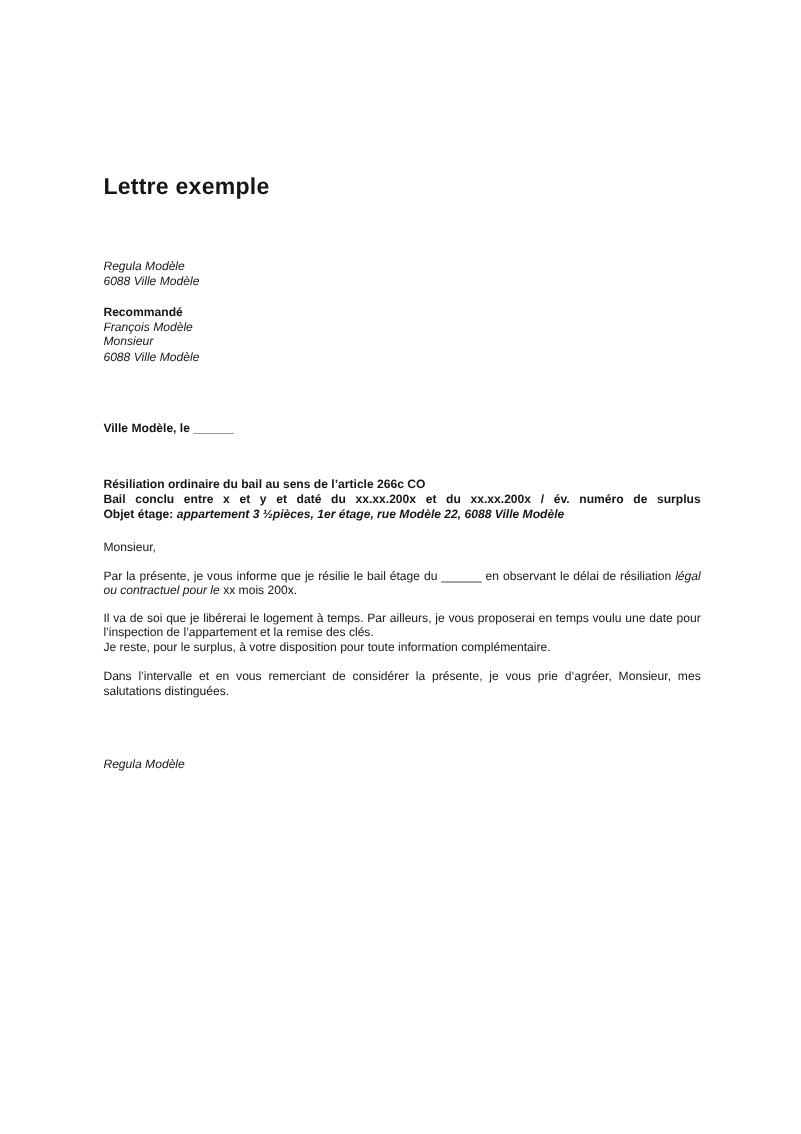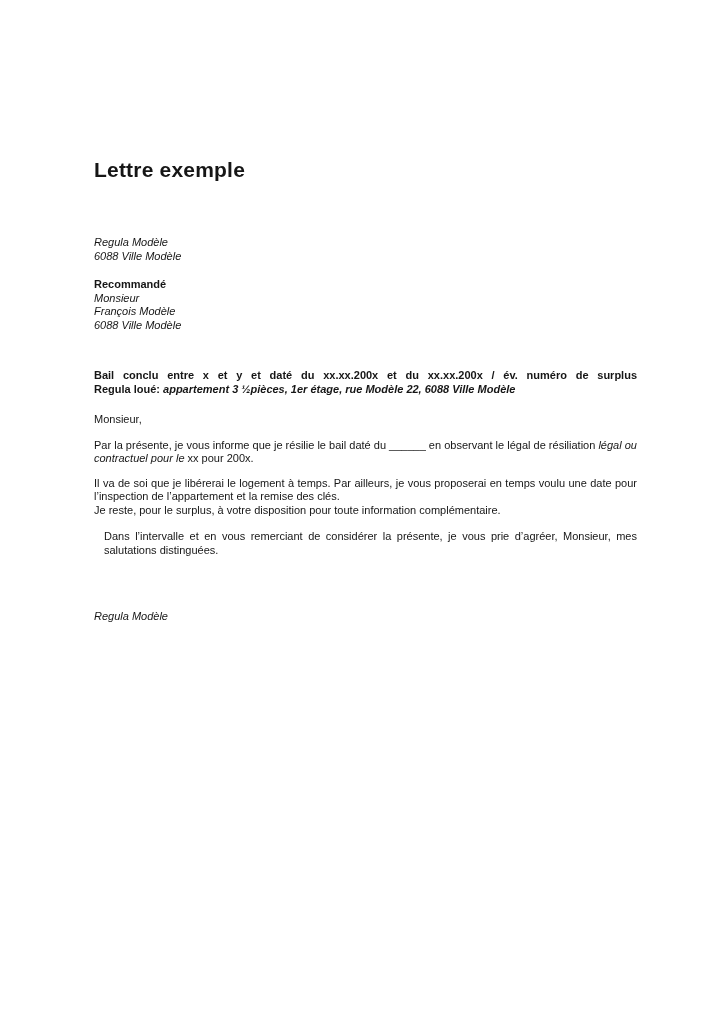--- a/index.html
+++ b/index.html
@@ -57,21 +57,21 @@
     font-size: 11px;
     line-height: 13.5px;
   }
   .para {
     margin-top: 12px;
     font-size: 11px;
     line-height: 13.5px;
     text-align: justify;
   }
   .para.p2 { margin-top: 11px; }
-  .para.p3 { margin-top: 13px; margin-left: 10px; }
+  .para.p3 { margin-top: 13px; }
   .signature {
     margin-top: 53px;
     font-size: 11px;
     line-height: 13.5px;
     font-style: italic;
   }
 </style>
 </head>
 <body>
 
@@ -80,34 +80,36 @@
 
     <h1 class="doc-title">Lettre exemple</h1>
 
     <div class="address-block">
       <div class="line italic">Regula Modèle</div>
       <div class="line italic">6088 Ville Modèle</div>
     </div>
 
     <div class="recipient-block">
       <div class="line bold">Recommandé</div>
+      <div class="line italic">François Modèle</div>
       <div class="line italic">Monsieur</div>
-      <div class="line italic">François Modèle</div>
       <div class="line italic">6088 Ville Modèle</div>
     </div>
 
+    <div class="dateline">Ville Modèle, le ______</div>
 
     <div class="subject-block">
+      <div class="line">Résiliation ordinaire du bail au sens de l’article 266c CO</div>
       <div class="line subject-line2">Bail conclu entre x et y et daté du xx.xx.200x et du xx.xx.200x / év. numéro de surplus</div>
-      <div class="line"><span>Regula loué: </span><span class="italic">appartement 3 ½pièces, 1er étage, rue Modèle 22, 6088 Ville Modèle</span></div>
+      <div class="line"><span>Objet étage: </span><span class="italic">appartement 3 ½pièces, 1er étage, rue Modèle 22, 6088 Ville Modèle</span></div>
     </div>
 
     <div class="salutation">Monsieur,</div>
 
-    <div class="para p1"><span>Par la présente, je vous informe que je résilie le bail daté du ______ en observant le légal de résiliation </span><span class="italic">légal ou contractuel pour le </span><span>xx pour 200x.</span></div>
+    <div class="para p1"><span>Par la présente, je vous informe que je résilie le bail étage du ______ en observant le délai de résiliation </span><span class="italic">légal ou contractuel pour le </span><span>xx mois 200x.</span></div>
 
     <div class="para p2">
       <div>Il va de soi que je libérerai le logement à temps. Par ailleurs, je vous proposerai en temps voulu une date pour l’inspection de l’appartement et la remise des clés.</div>
       <div>Je reste, pour le surplus, à votre disposition pour toute information complémentaire.</div>
     </div>
 
     <div class="para p3">Dans l’intervalle et en vous remerciant de considérer la présente, je vous prie d’agréer, Monsieur, mes salutations distinguées.</div>
 
     <div class="signature">Regula Modèle</div>
 

